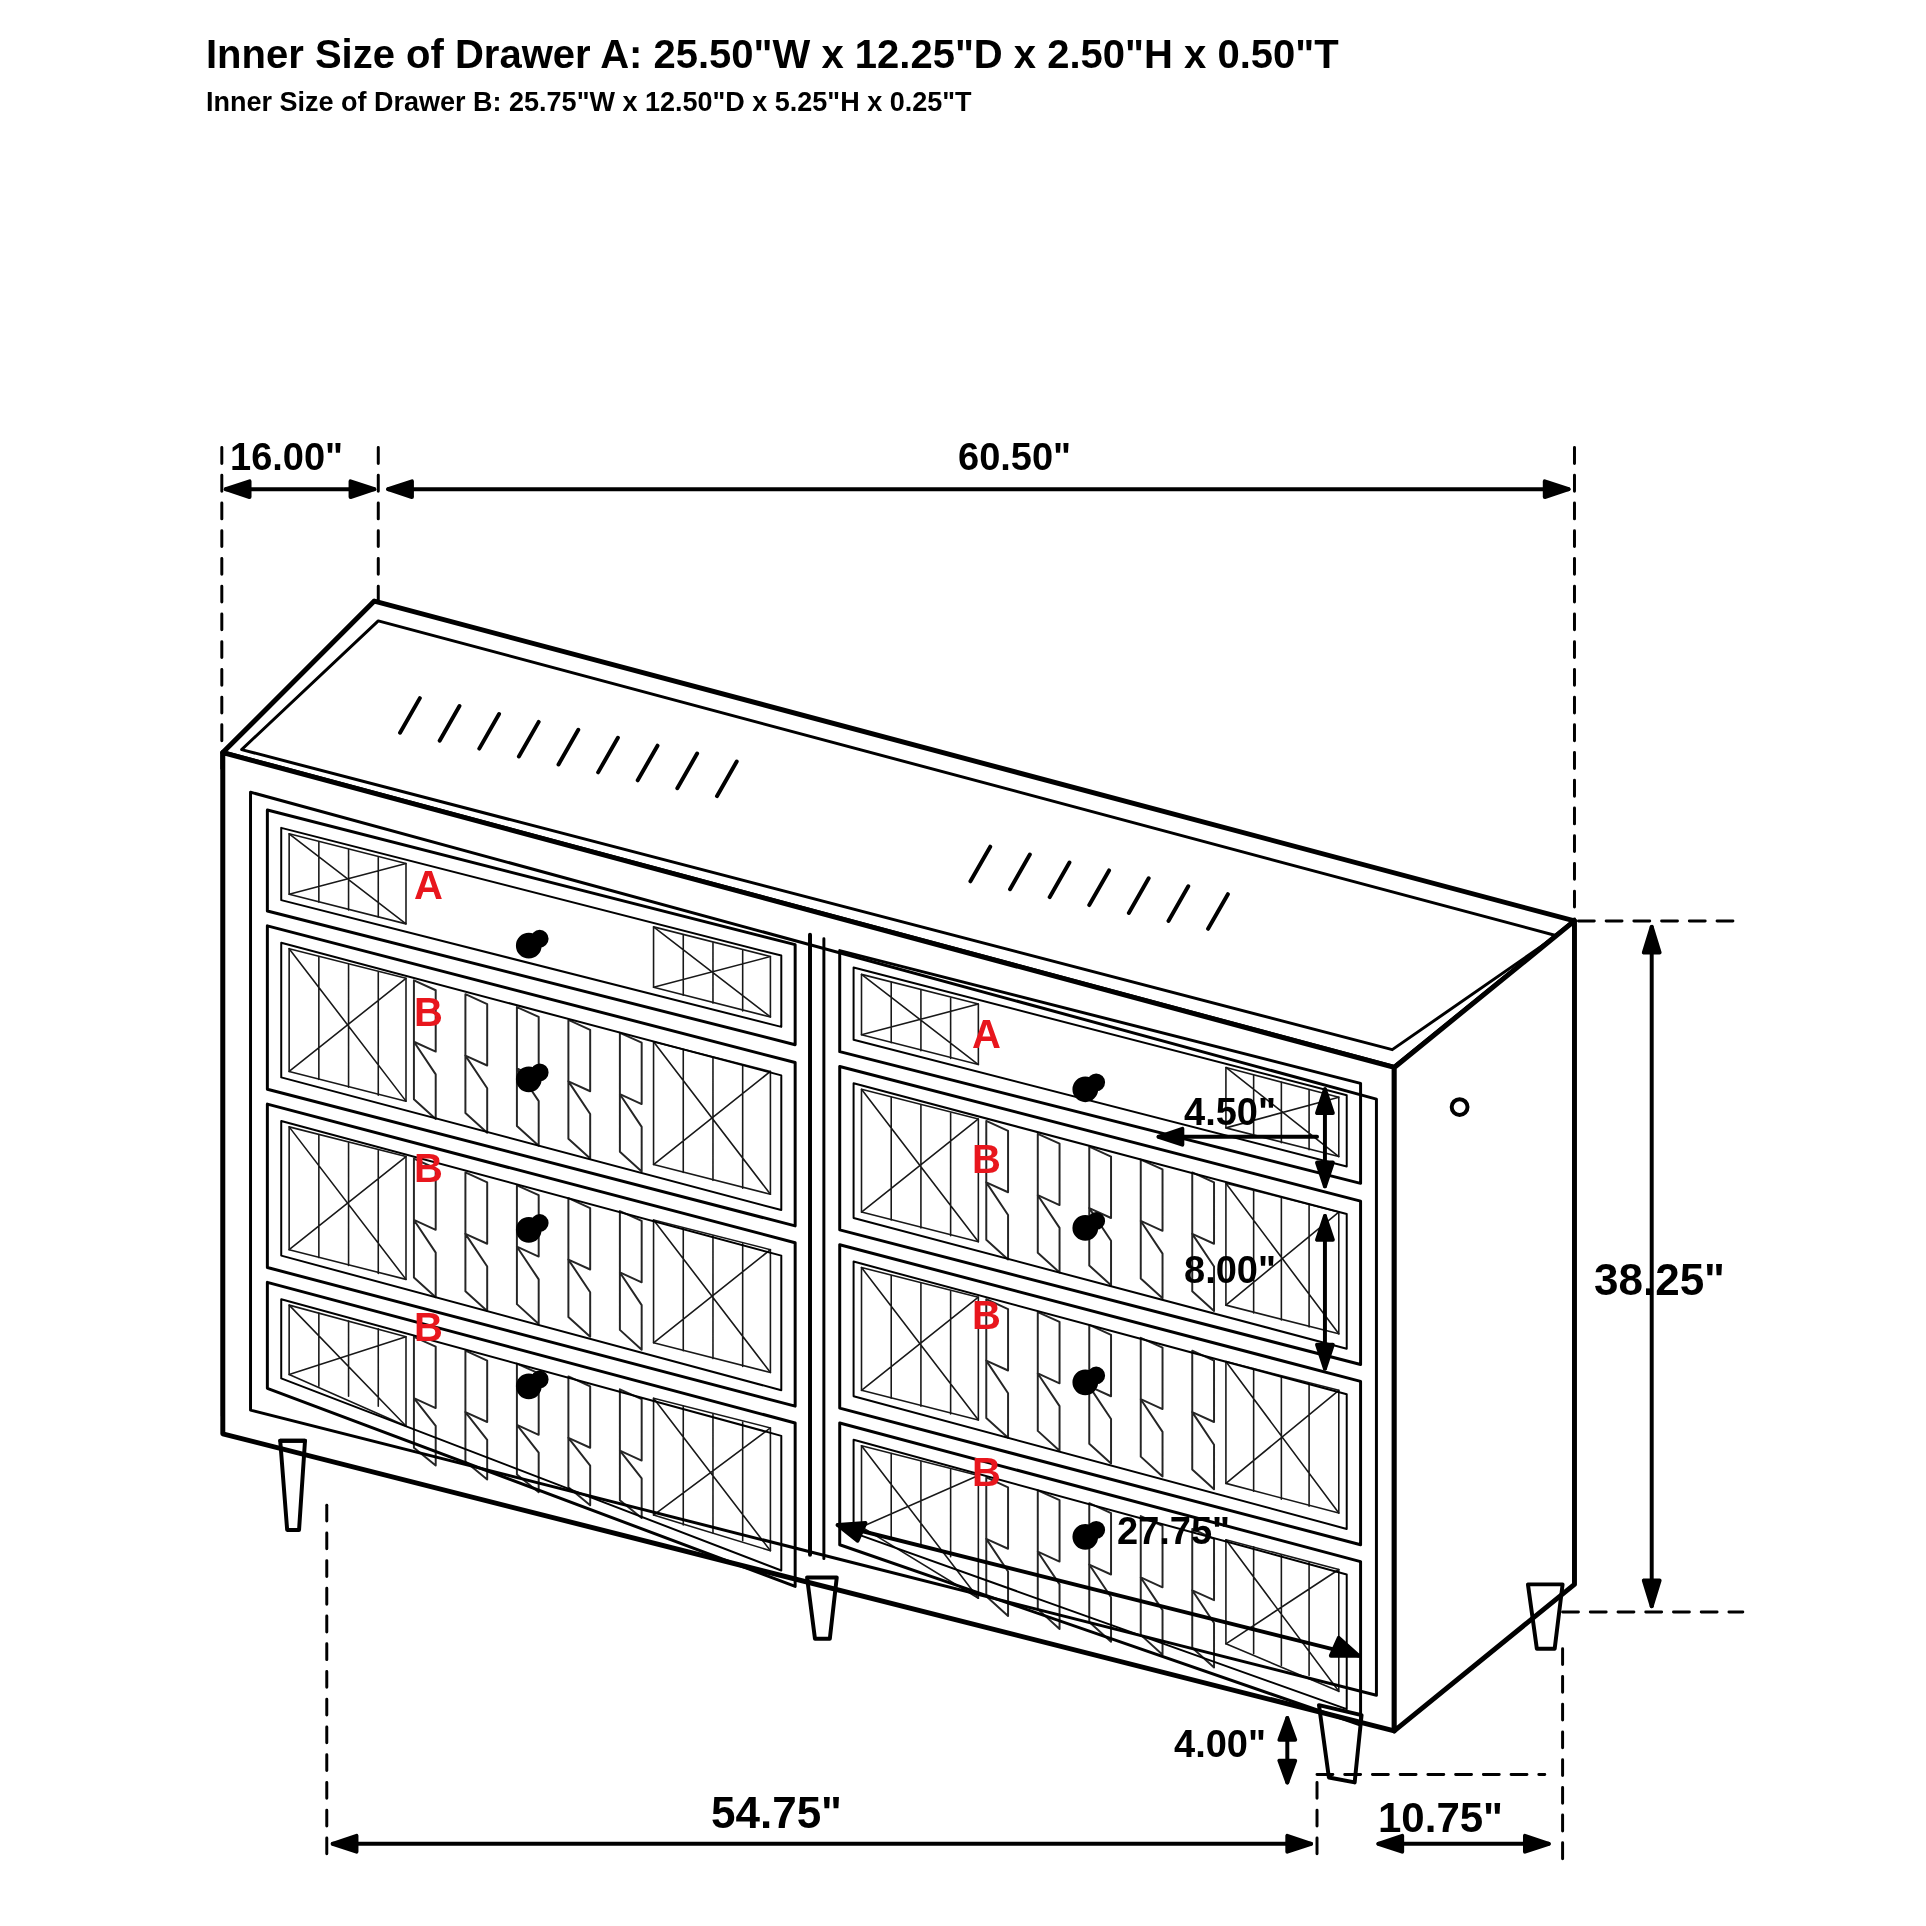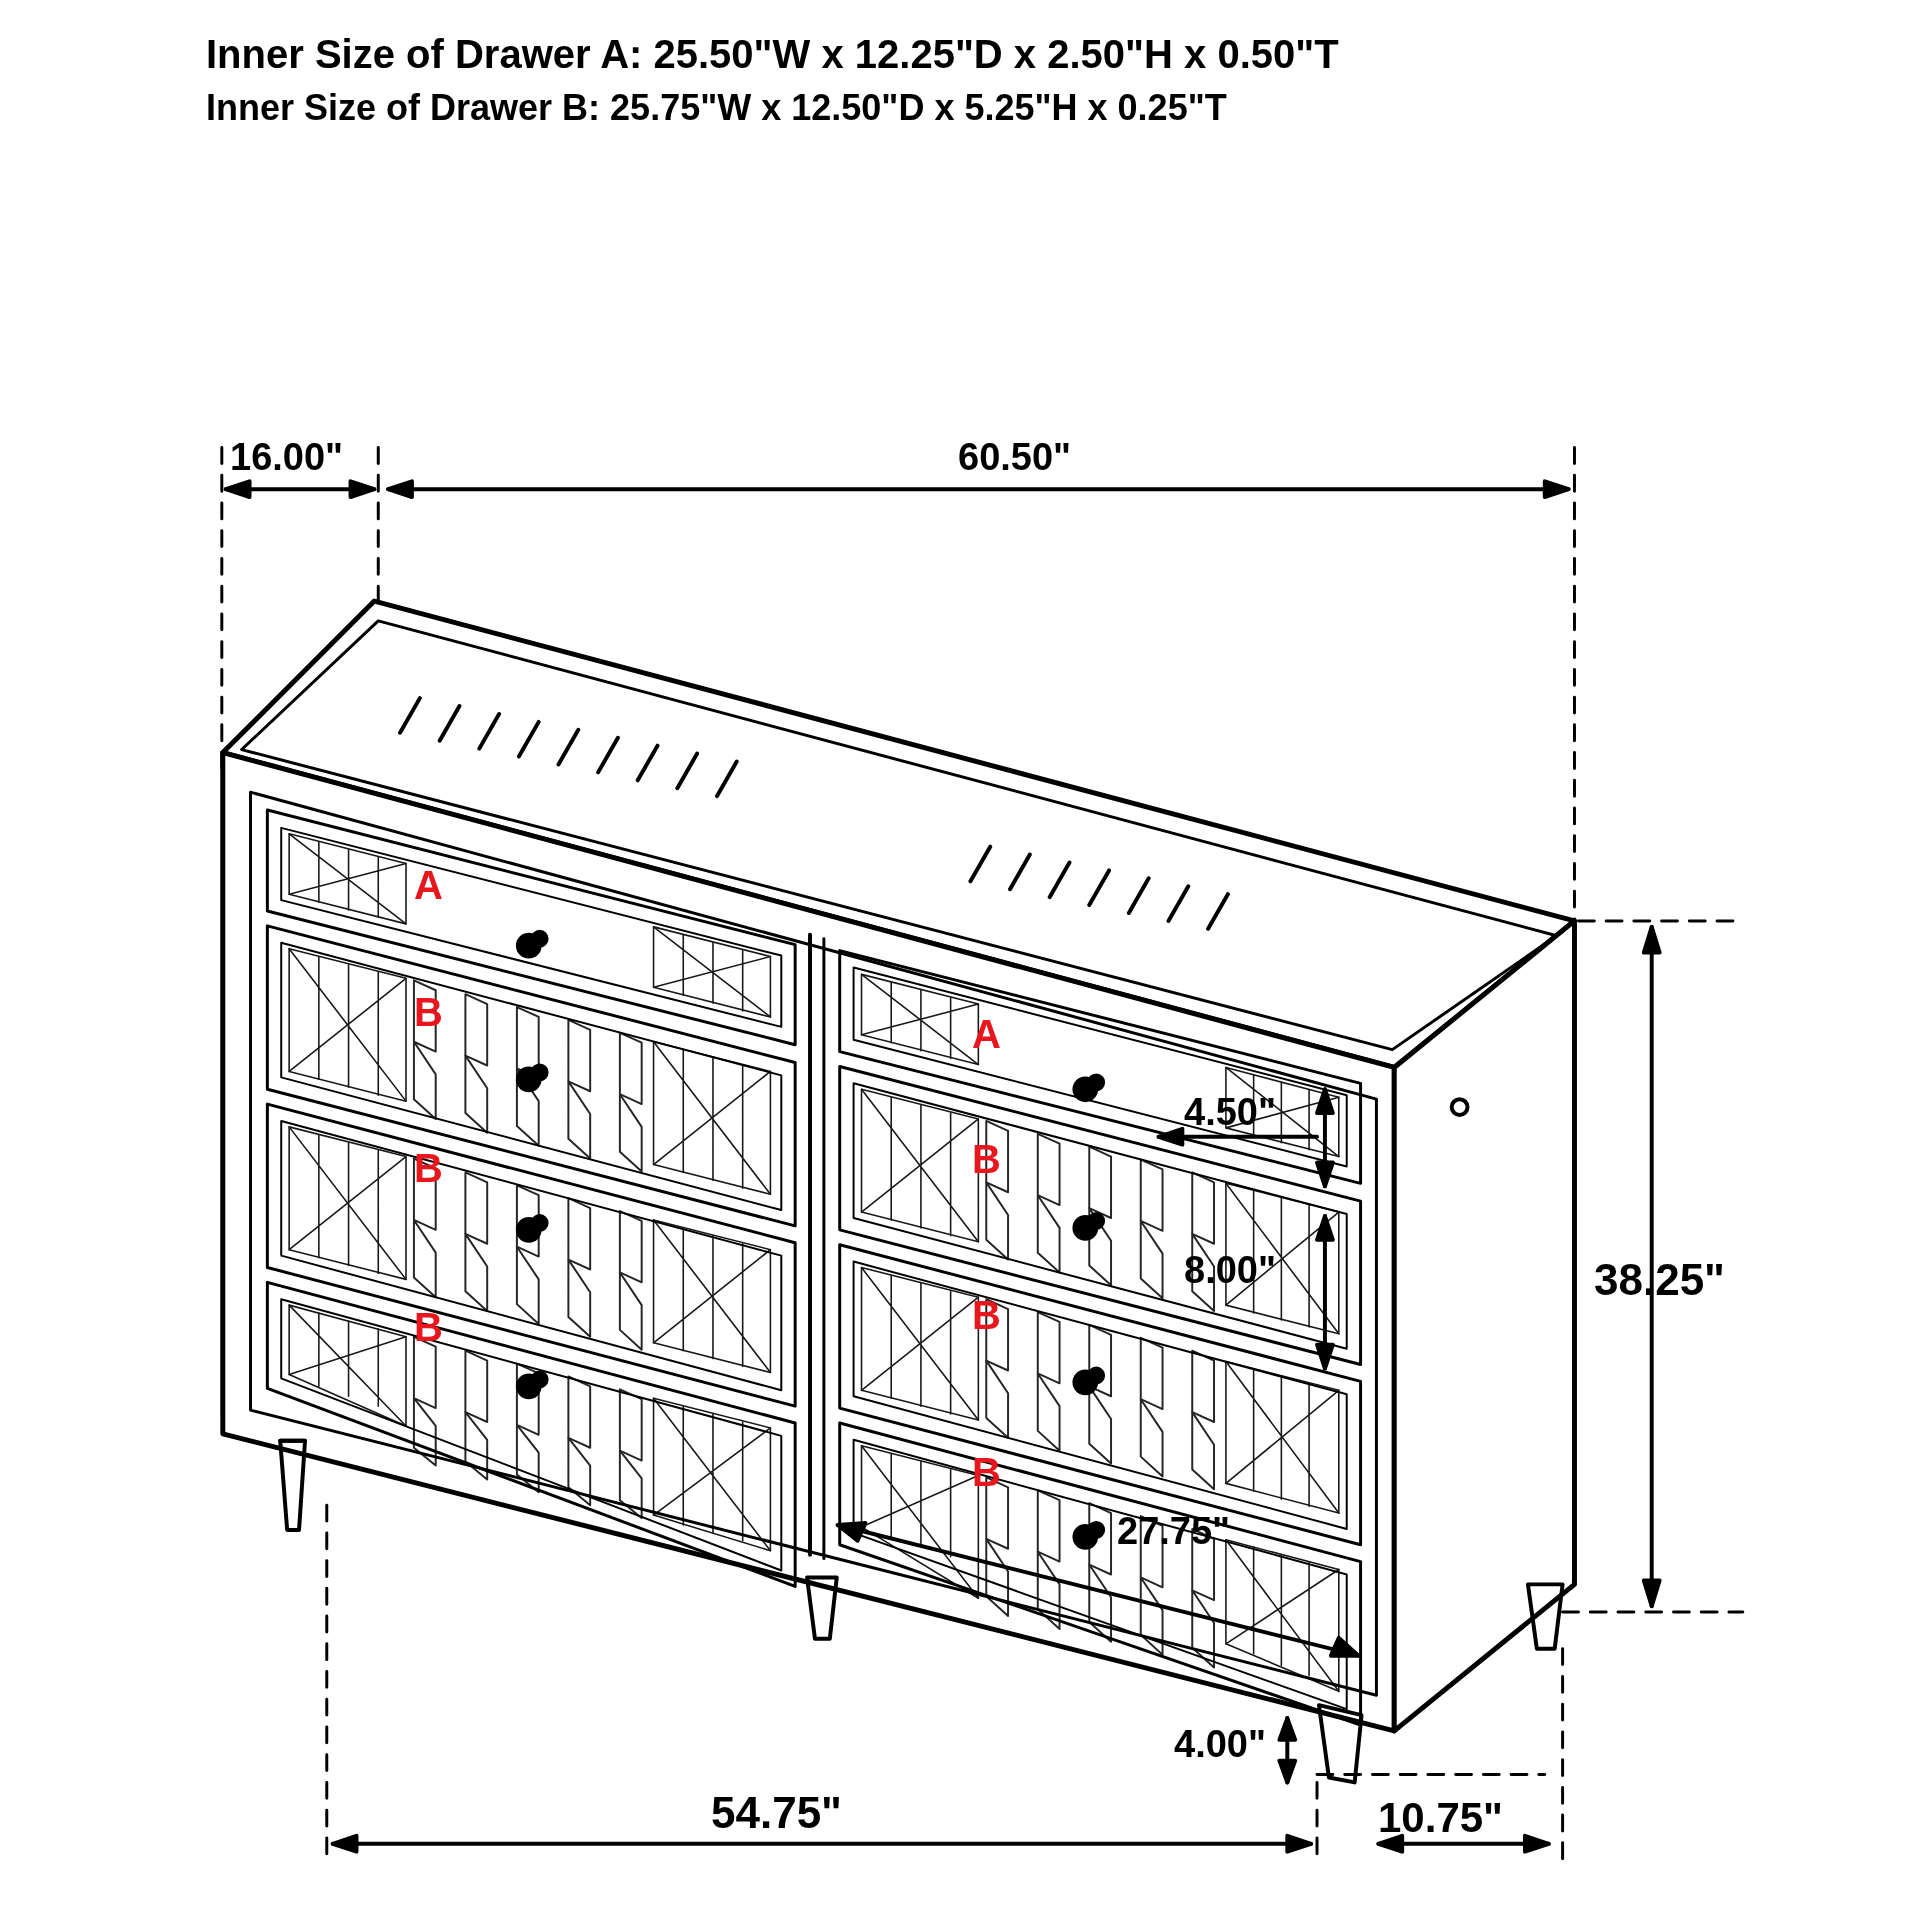--- a/index.html
+++ b/index.html
@@ -1,20 +1,20 @@
 <!DOCTYPE html>
 <html><head>
 <meta charset="utf-8">
 <style>
   html,body{margin:0;padding:0;background:#ffffff;}
   body{width:1927px;height:1927px;position:relative;font-family:"Liberation Sans",sans-serif;overflow:hidden;}
   #stage{position:absolute;left:0;top:0;width:1537px;height:1927px;}
   .spec{position:absolute;font-weight:bold;color:#000;white-space:nowrap;}
   #spec-a{left:206px;top:32px;font-size:40px;}
-  #spec-b{left:206px;top:87px;font-size:36px;}
+  #spec-b{left:206px;top:87px;font-size:27px;}
   .dimlabel{position:absolute;font-weight:bold;color:#000;white-space:nowrap;font-size:38px;}
   .drawerlabel{position:absolute;font-weight:bold;color:#e8161d;font-size:40px;white-space:nowrap;}
   svg{position:absolute;left:0;top:0;}
 </style>
 </head>
 <body>
 
 <div id="stage">
 
   <div class="spec" id="spec-a">Inner Size of Drawer A: 25.50"W x 12.25"D x 2.50"H x 0.50"T</div>

